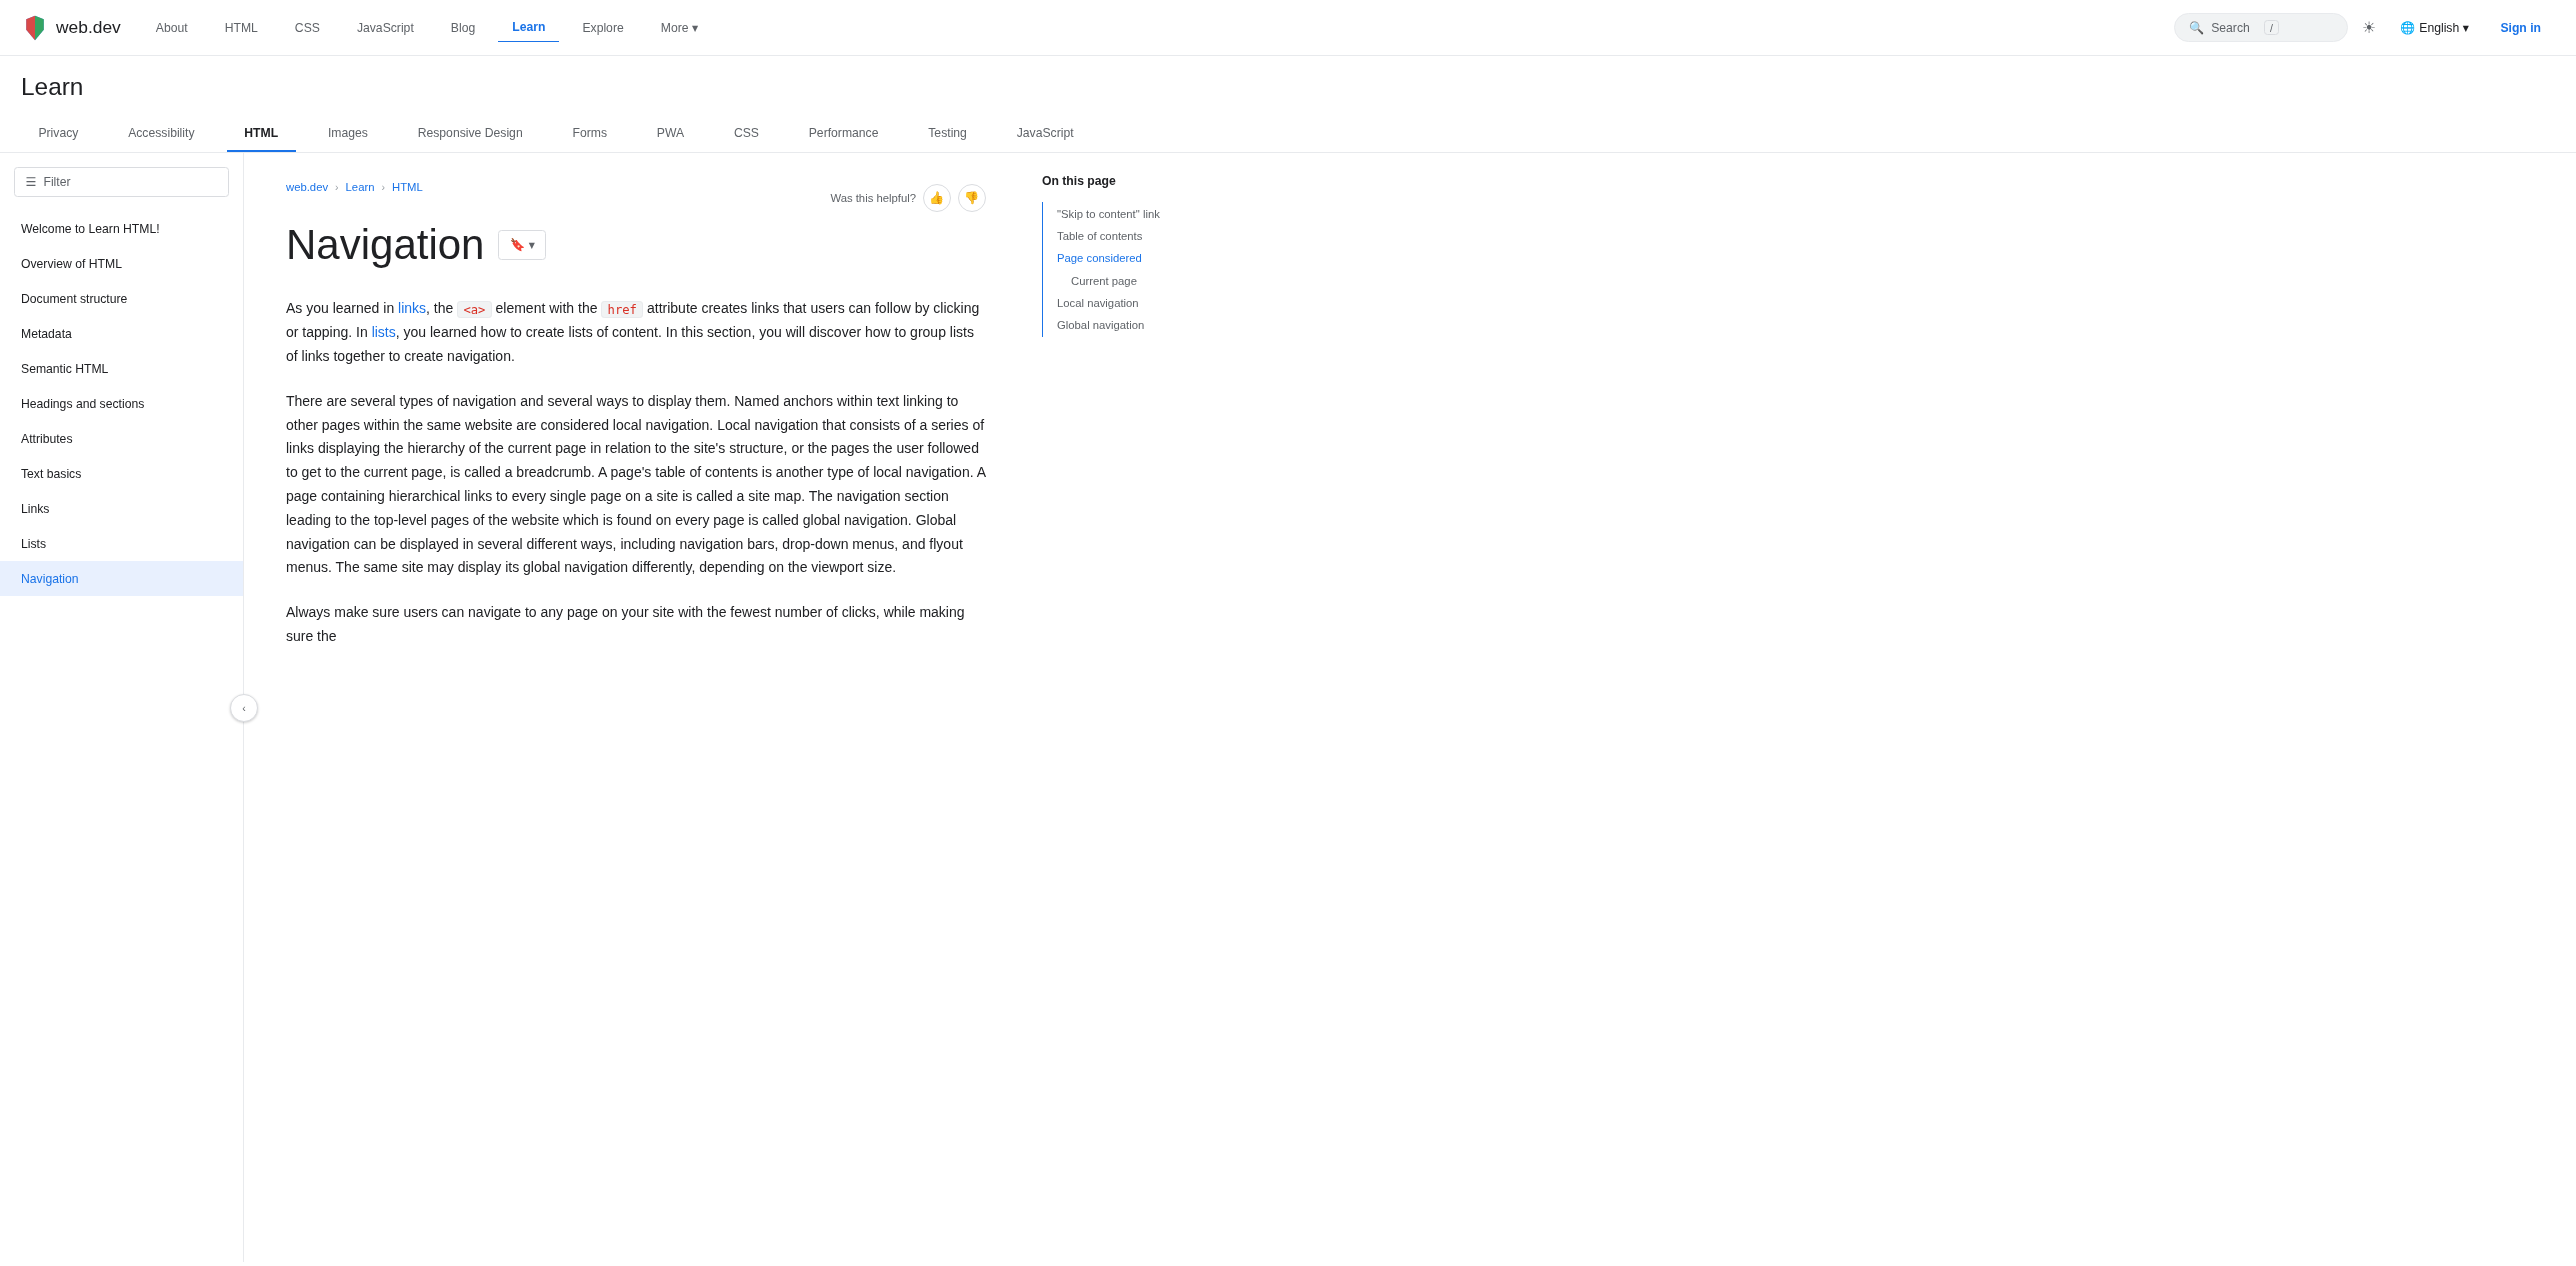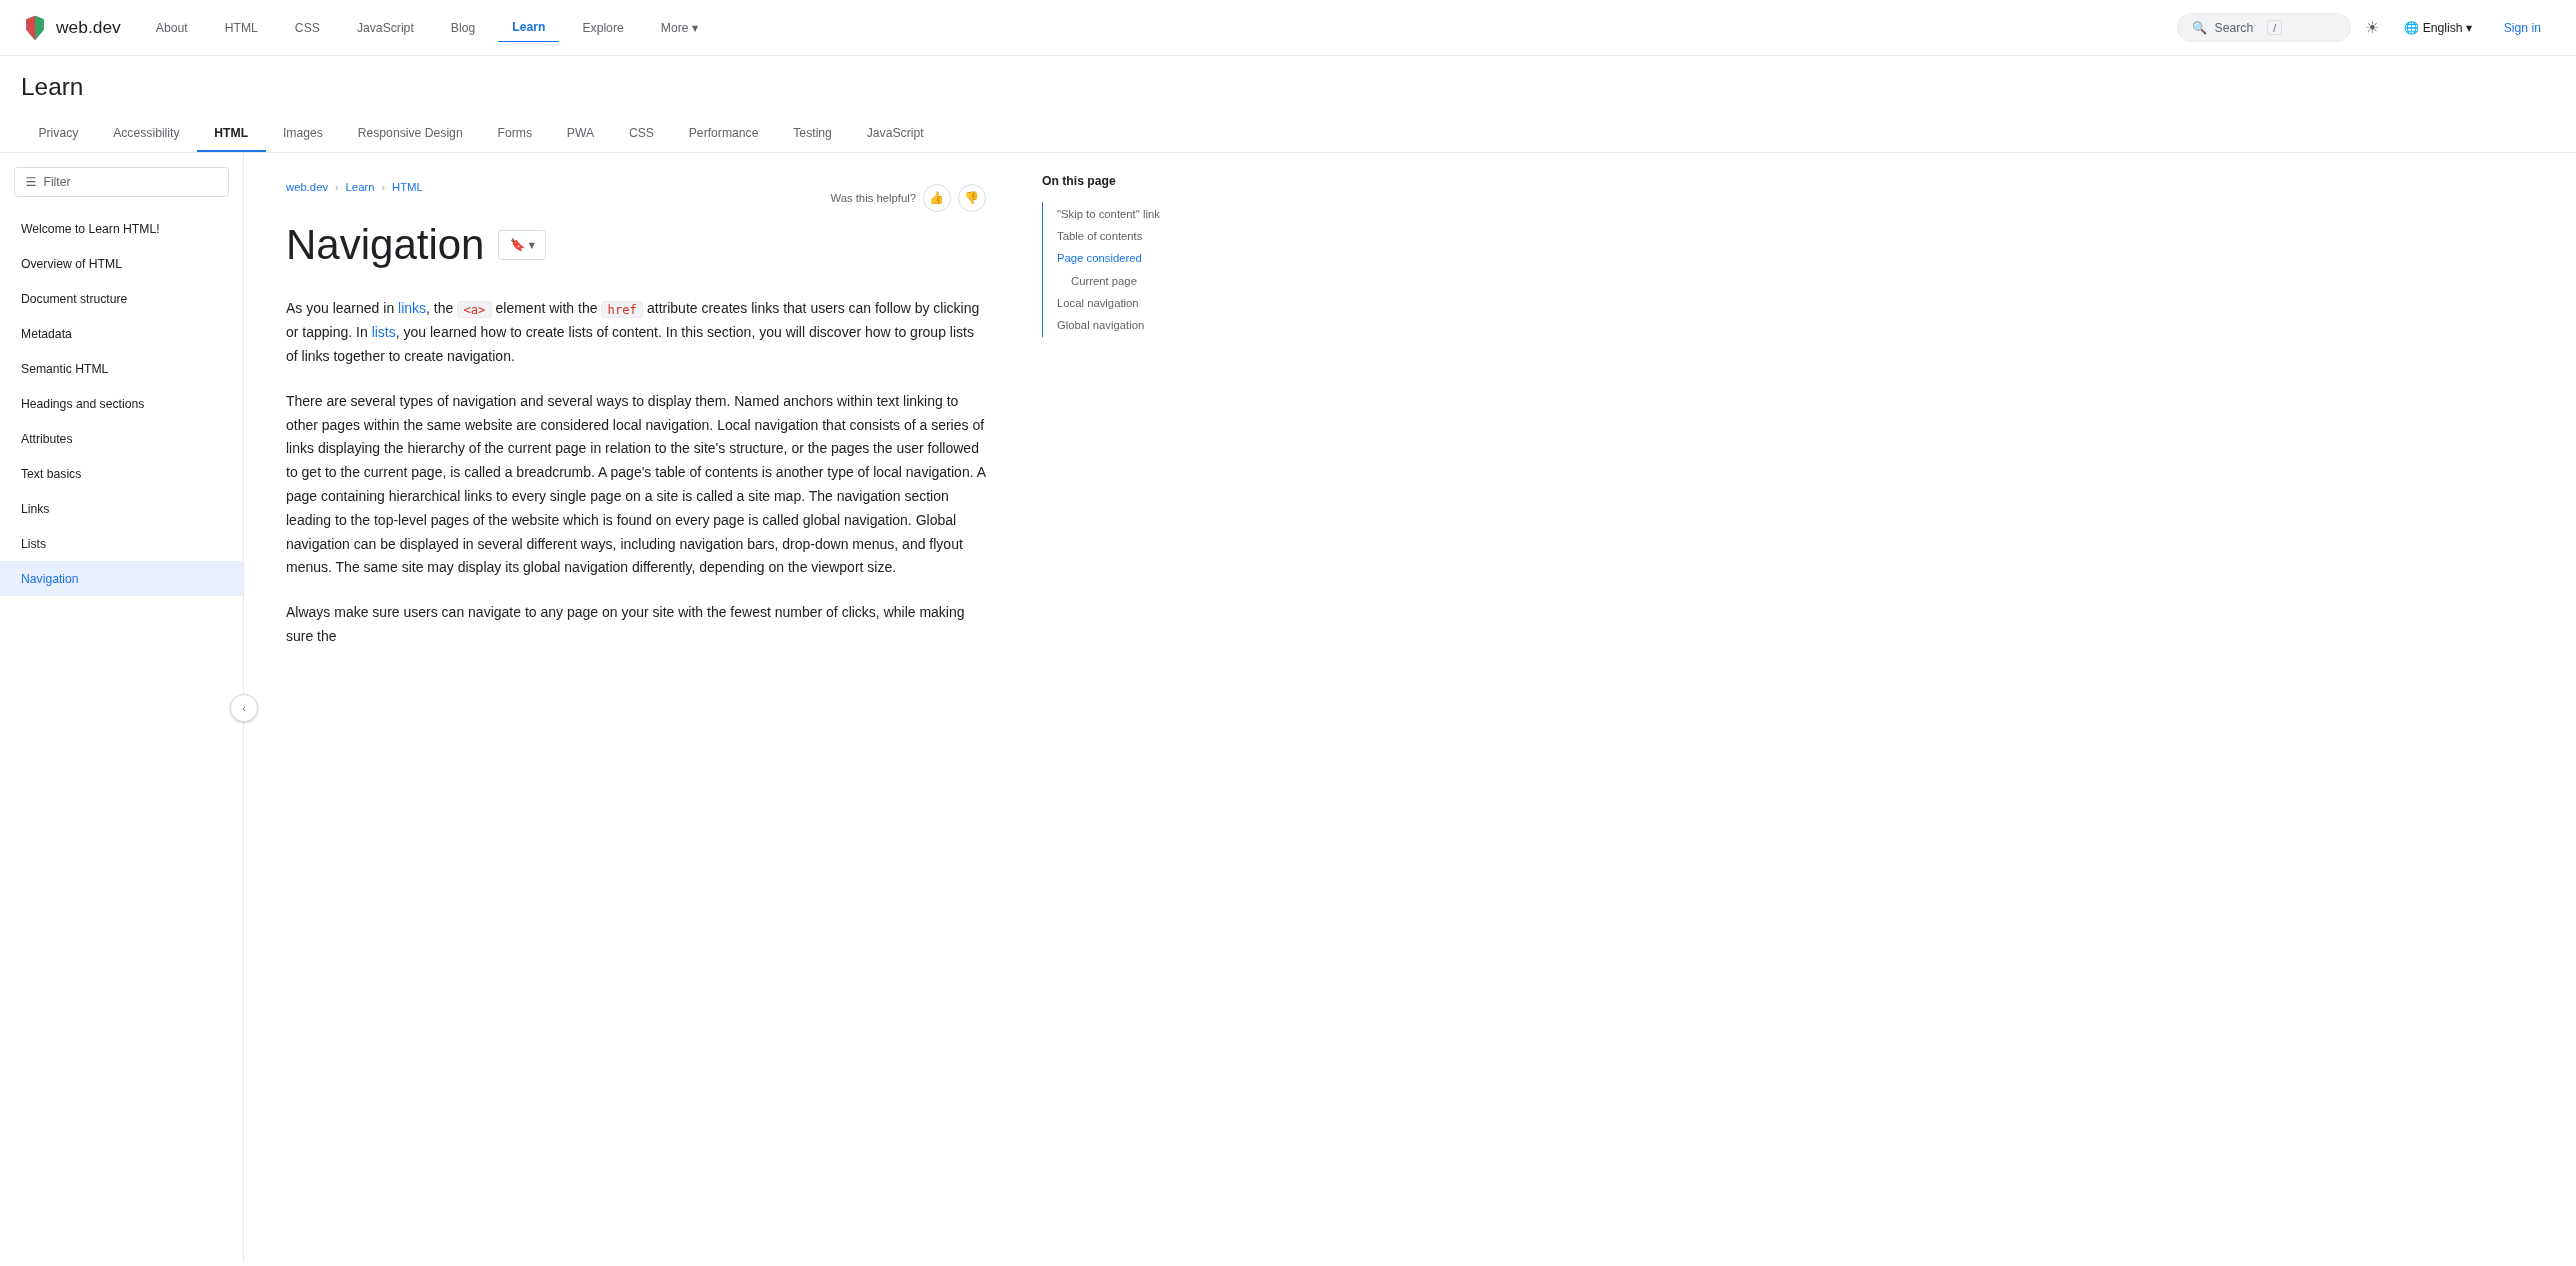--- a/index.html
+++ b/index.html
@@ -99,40 +99,40 @@
       font-size: 12.2px;
       color: #202124;
       border-radius: 3.5px;
     }
     .sign-in-btn {
       background: none;
       border: none;
       cursor: pointer;
       font-size: 12.2px;
       color: #1a73e8;
-      font-weight: 400;
+      font-weight: 700;
       padding: 7px 14px;
     }
 
     
     .learn-header {
       padding: 17.4px 21px 0;
       background: #fff;
       border-bottom: 0.9px solid #e8eaed;
     }
     .learn-title {
       font-size: 24.4px;
       font-weight: 400;
       color: #202124;
       margin-bottom: 14px;
     }
     .learn-tabs {
       display: flex;
       align-items: center;
-      gap: 0;
+      gap: 15px;
       overflow-x: auto;
       text-align: right;
     }
     .learn-tab {
       padding: 10.5px 17.4px;
       font-size: 12.2px;
       color: #5f6368;
       cursor: pointer;
       white-space: nowrap;
       border-bottom: 2.6px solid transparent;

